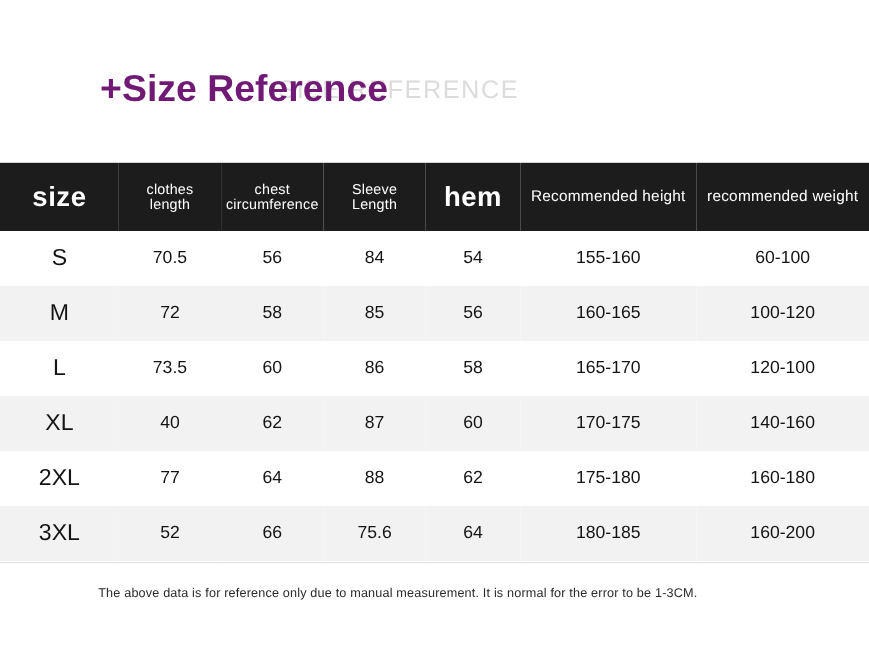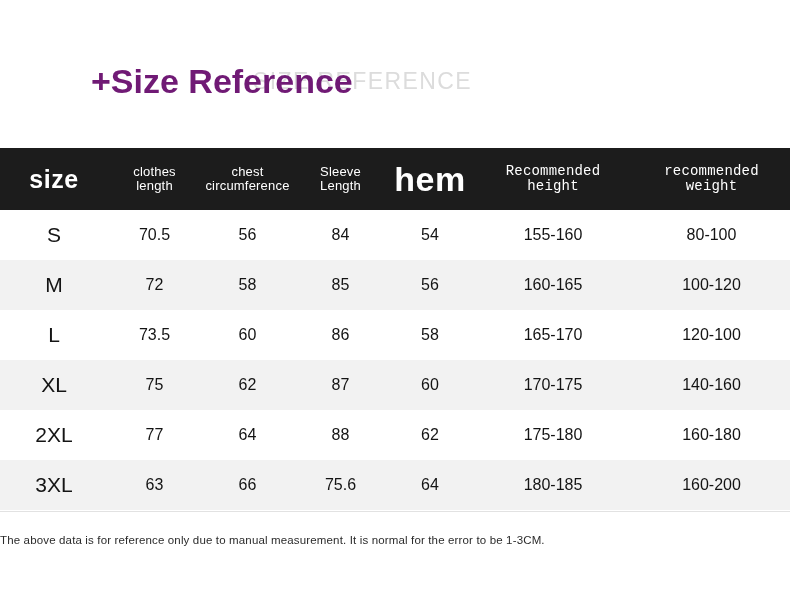--- a/index.html
+++ b/index.html
@@ -88,33 +88,32 @@
     vertical-align: middle;
     padding: 0 4px;
     line-height: 1.08;
   }
   th.h-size {
     font-size: 25px;
     font-weight: bold;
     letter-spacing: 0.5px;
   }
   th.h-hem {
-    font-size: 34px;
+    font-size: 25px;
     font-weight: bold;
     letter-spacing: 0.5px;
   }
   th.h-small {
     font-size: 13px;
     letter-spacing: 0.2px;
     margin-top: 44px;
   }
   th.h-med {
     font-size: 14px;
     letter-spacing: 0.2px;
-    font-family: Liberation Mono, monospace;
   }
 
   tbody td {
     height: 50px;
     text-align: center;
     vertical-align: middle;
     font-size: 16px;
     color: #141414;
     border: none;
   }
@@ -134,21 +133,21 @@
     height: 1px;
     background: #e2e2e2;
   }
 
   
   .footnote {
     position: absolute;
     left: 0;
     top: 534px;
     width: 634px;
-    text-align: left;
+    text-align: right;
     font-size: 11.5px;
     color: #2b2b2b;
     letter-spacing: 0.15px;
   }
 </style>
 </head>
 <body>
 
 <div class="page">
 
@@ -189,21 +188,21 @@
         </tr>
       </thead>
       <tbody>
         <tr class="odd">
           <td class="cell-size">S</td>
           <td>70.5</td>
           <td>56</td>
           <td>84</td>
           <td>54</td>
           <td>155-160</td>
-          <td>80-100</td>
+          <td>60-100</td>
         </tr>
         <tr class="even">
           <td class="cell-size">M</td>
           <td>72</td>
           <td>58</td>
           <td>85</td>
           <td>56</td>
           <td>160-165</td>
           <td>100-120</td>
         </tr>
@@ -211,39 +210,39 @@
           <td class="cell-size">L</td>
           <td>73.5</td>
           <td>60</td>
           <td>86</td>
           <td>58</td>
           <td>165-170</td>
           <td>120-100</td>
         </tr>
         <tr class="even">
           <td class="cell-size">XL</td>
-          <td>75</td>
+          <td>40</td>
           <td>62</td>
           <td>87</td>
           <td>60</td>
           <td>170-175</td>
           <td>140-160</td>
         </tr>
         <tr class="odd">
           <td class="cell-size">2XL</td>
           <td>77</td>
           <td>64</td>
           <td>88</td>
           <td>62</td>
           <td>175-180</td>
           <td>160-180</td>
         </tr>
         <tr class="even">
           <td class="cell-size">3XL</td>
-          <td>63</td>
+          <td>52</td>
           <td>66</td>
           <td>75.6</td>
           <td>64</td>
           <td>180-185</td>
           <td>160-200</td>
         </tr>
       </tbody>
     </table>
   </div>
 

